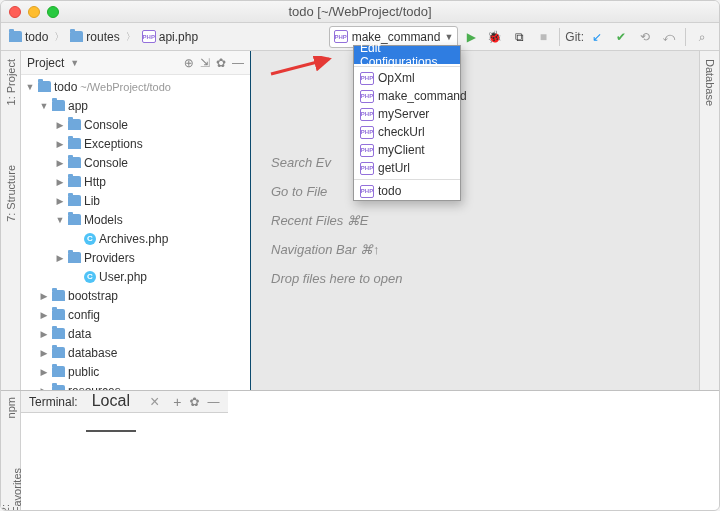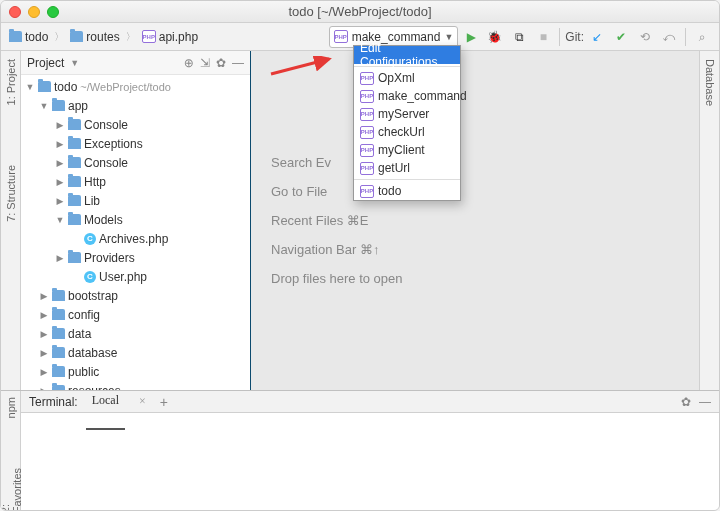--- a/index.html
+++ b/index.html
@@ -42,41 +42,41 @@
 .sidebar-hdr .icons { margin-left: auto; display: flex; gap: 6px; color:#888;}
 .tree { overflow-y: auto; flex: 1; padding: 2px 0; }
 .tree-row { display: flex; align-items: center; height: 19px; padding-left: 4px; gap: 3px; white-space: nowrap; }
 .tree-row .tw { width: 10px; text-align: center; color: #888; font-size: 9px; cursor: pointer; }
 .tree-row .lbl { font-size: 12px; }
 .tree-row .path { color: #999; font-size: 11px; text-align: center; }
 .ind1 { padding-left: 18px; } .ind2 { padding-left: 34px; } .ind3 { padding-left: 50px; }
 .cf-ic { width:12px; height:12px; border-radius:50%; background:#4fc3f7; display:inline-flex; align-items:center; justify-content:center; color:#fff; font-size:8px; font-weight:bold;}
 
 .editor-area { flex: 1; background: #e8e8e8; display: flex; flex-direction: column; justify-content: center; align-items: flex-start; padding-left: 20px; color: #888; gap: 14px; position: relative;}
-.editor-area .hint { font-size: 13px; }
+.editor-area .hint { font-size: 13px; font-style: italic; }
 
 
 .red-arrow { position:absolute; top: 5px; left: 18px; width: 70px; height: 20px; }
 .red-arrow svg { width:100%; height:100%; }
 
 
 .dropdown { position: absolute; top: 44px; left: 352px; width: 108px; background: #fff; border: 1px solid #999; box-shadow: 2px 4px 10px rgba(0,0,0,0.25); z-index: 100; }
 .dd-item { height: 18px; display: flex; align-items: center; padding: 0 6px; gap: 4px; font-size: 12px; }
 .dd-item.sel { background: #2f7de1; color: #fff; }
 .dd-item.bold { font-weight: 600; }
 .dd-sep { height: 1px; background: #ddd; margin: 2px 0; }
 .go-ic { width:12px; height:12px; background:#00add8; border-radius:2px; display:inline-block;}
 
 
 .terminal-wrap { height: 120px; border-top: 1px solid #c0c0c0; background: #fff; display:flex; }
 .term-left-g { width:20px; border-right:1px solid #d0d0d0; background:#f2f2f2; display:flex; flex-direction:column; align-items:center; padding-top:6px; gap:50px;}
 .term-left-g .vt { writing-mode: vertical-rl; transform: rotate(180deg); font-size:11px; color:#666;}
-.term-body { flex:1; display:flex; flex-direction:column; }
+.term-body { flex:1; display:flex; flex-direction:row; }
 .term-hdr { height: 22px; background: #f2f2f2; border-bottom: 1px solid #d0d0d0; display: flex; align-items: center; padding: 0 8px; gap: 8px; }
-.term-tab { padding: 20px 6px; font-size: 12px; font-family: Liberation Serif, serif; }
+.term-tab { padding: 20px 6px; font-size: 16px; }
 .term-tab.active { border-bottom: 2px solid #555; }
 .term-hdr .icons { margin-left:auto; display:flex; gap:8px; color:#888;}
 .term-content { flex: 1; padding: 6px 10px; font-family: Menlo, Monaco, monospace; font-size: 12px; color: #333; background:#fff;}
 .cursor-box { display:inline-block; width:7px; height:13px; border:1px solid #333; margin-left:2px; vertical-align:middle;}
 
 
 .ic-green { color:#4caf50; } .ic-bug { color:#4caf50;} .ic-stop{color:#bbb;} .ic-blue{color:#2196f3;} .ic-gray{color:#999;}
 </style>
 </head>
 <body>

